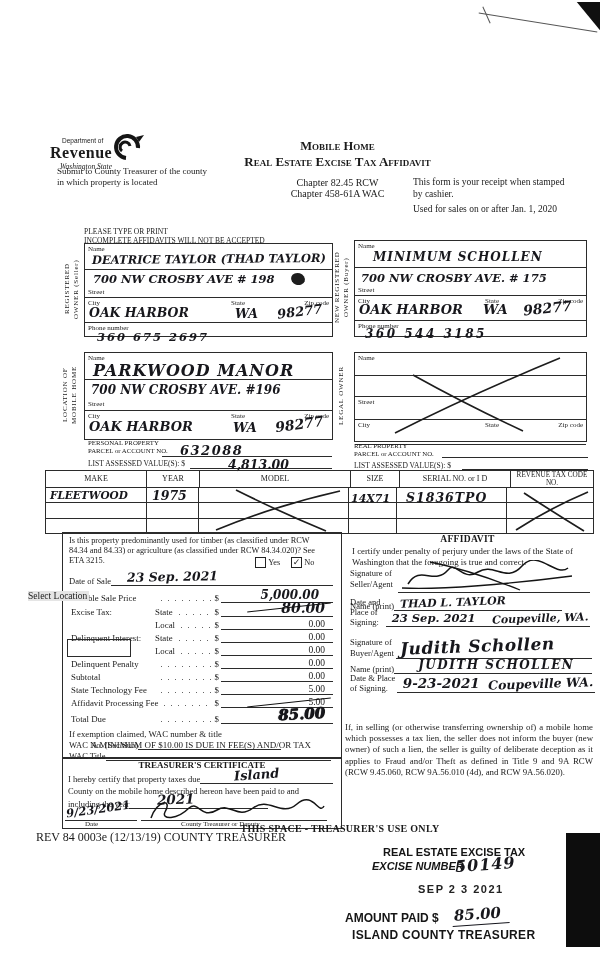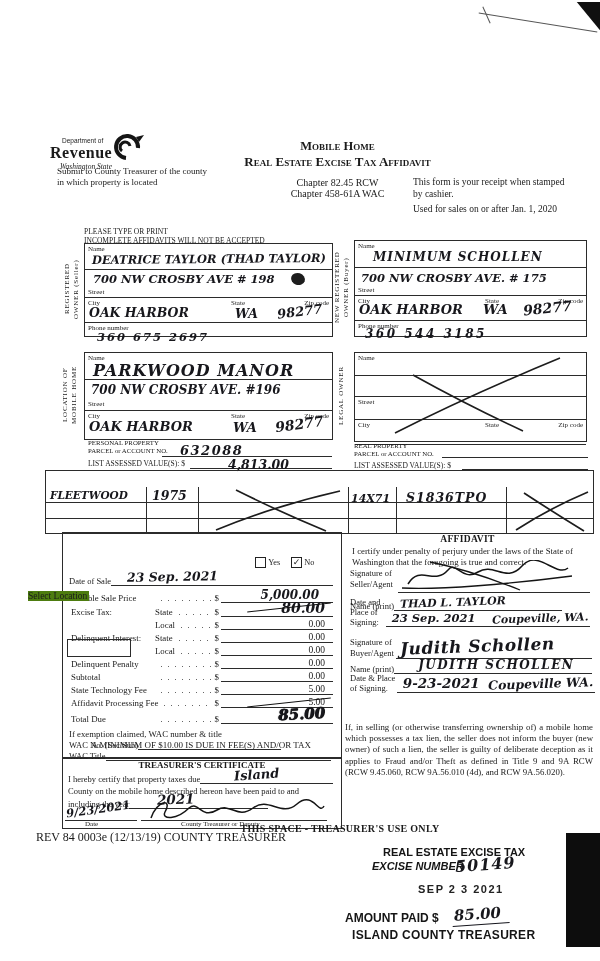--- a/index.html
+++ b/index.html
@@ -180,20 +180,28 @@
       <path d="M58 22 Q 112 52 168 78" fill="none" stroke="#1d1d1d" stroke-width="1.6"></path>
     </svg>
   </div>
   <div class="abs" style="left:354px;top:442px;font-size:6.8px;">REAL PROPERTY</div>
   <div class="abs" style="left:354px;top:450px;font-size:6.8px;">PARCEL or ACCOUNT NO.</div>
   <div class="abs uline" style="left:442px;top:448px;width:146px;height:9px;"></div>
   <div class="abs" style="left:354px;top:461px;font-size:7.5px;">LIST ASSESSED VALUE(S): $</div>
   <div class="abs uline" style="left:462px;top:459px;width:126px;height:10px;"></div>
 
   <div class="fbox" style="left:45px;top:470px;width:547px;height:62px;">
+    <div style="display:flex;height:16px;border-bottom:1px solid #2b2b2b;text-align:center;font-size:8px;">
+      <div style="width:100px;border-right:1px solid #2b2b2b;line-height:15px;">MAKE</div>
+      <div style="width:52px;border-right:1px solid #2b2b2b;line-height:15px;">YEAR</div>
+      <div style="width:150px;border-right:1px solid #2b2b2b;line-height:15px;">MODEL</div>
+      <div style="width:48px;border-right:1px solid #2b2b2b;line-height:15px;">SIZE</div>
+      <div style="width:110px;border-right:1px solid #2b2b2b;line-height:15px;">SERIAL NO. or I D</div>
+      <div style="flex:1;font-size:7.2px;line-height:1.05;padding-top:1px;">REVENUE TAX CODE NO.</div>
+    </div>
     <div class="abs" style="left:0;top:16px;right:0;bottom:0;">
       <div class="abs" style="left:100px;top:0;bottom:0;border-left:1px solid #2b2b2b;"></div>
       <div class="abs" style="left:152px;top:0;bottom:0;border-left:1px solid #2b2b2b;"></div>
       <div class="abs" style="left:302px;top:0;bottom:0;border-left:1px solid #2b2b2b;"></div>
       <div class="abs" style="left:350px;top:0;bottom:0;border-left:1px solid #2b2b2b;"></div>
       <div class="abs" style="left:460px;top:0;bottom:0;border-left:1px solid #2b2b2b;"></div>
       <div class="abs" style="left:0;right:0;top:15px;border-top:1px solid #2b2b2b;"></div>
       <div class="abs" style="left:0;right:0;top:31px;border-top:1px solid #2b2b2b;"></div>
     </div>
     <span class="hw abs" style="left:4px;top:18px;font-size:10.5px;">FLEETWOOD</span>
@@ -203,23 +211,24 @@
       <path d="M34 2 Q 78 24 124 43" fill="none" stroke="#1d1d1d" stroke-width="1.7"></path>
     </svg>
     <span class="hw abs" style="left:305px;top:21px;font-size:11px;">14X71</span>
     <span class="hw abs" style="left:360px;top:19px;font-size:12.5px;letter-spacing:1px;">S1836TPO</span>
     <svg class="xsvg" style="left:462px;top:17px;" width="84" height="44" viewBox="0 0 84 44">
       <path d="M8 42 Q 42 20 80 4" fill="none" stroke="#1d1d1d" stroke-width="1.7"></path>
       <path d="M16 5 Q 45 24 76 43" fill="none" stroke="#1d1d1d" stroke-width="1.7"></path>
     </svg>
   </div>
 
-  <div class="abs serif" style="left:28px;top:591px;font-size:9.5px;color:#1b1b1b;background:#4d7c0f;padding-right:2px;z-index:3;">Select Location</div>
+  <div class="abs serif" style="left:28px;top:591px;font-size:9.5px;color:#1b1b1b;background:#e5e5e5;padding-right:2px;z-index:3;">Select Location</div>
 
   <div class="fbox" style="left:62px;top:532px;width:278px;height:225px;font-size:8.8px;">
+    <div class="abs" style="left:6px;top:3px;width:252px;font-size:8.3px;line-height:1.22;">Is this property predominantly used for timber (as classified under RCW 84.34 and 84.33) or agriculture (as classified under RCW 84.34.020)? See ETA 3215.</div>
     <span class="abs" style="left:192px;top:24px;">
       <span class="cbx"></span>
       <span style="font-size:8.3px;">Yes</span>
     </span>
     <span class="abs" style="left:228px;top:24px;">
       <span class="cbx">✓</span>
       <span style="font-size:8.3px;">No</span>
     </span>
     <div class="arow" style="left:6px;right:8px;top:38px;height:15px;">
       <span>Date of Sale</span>

